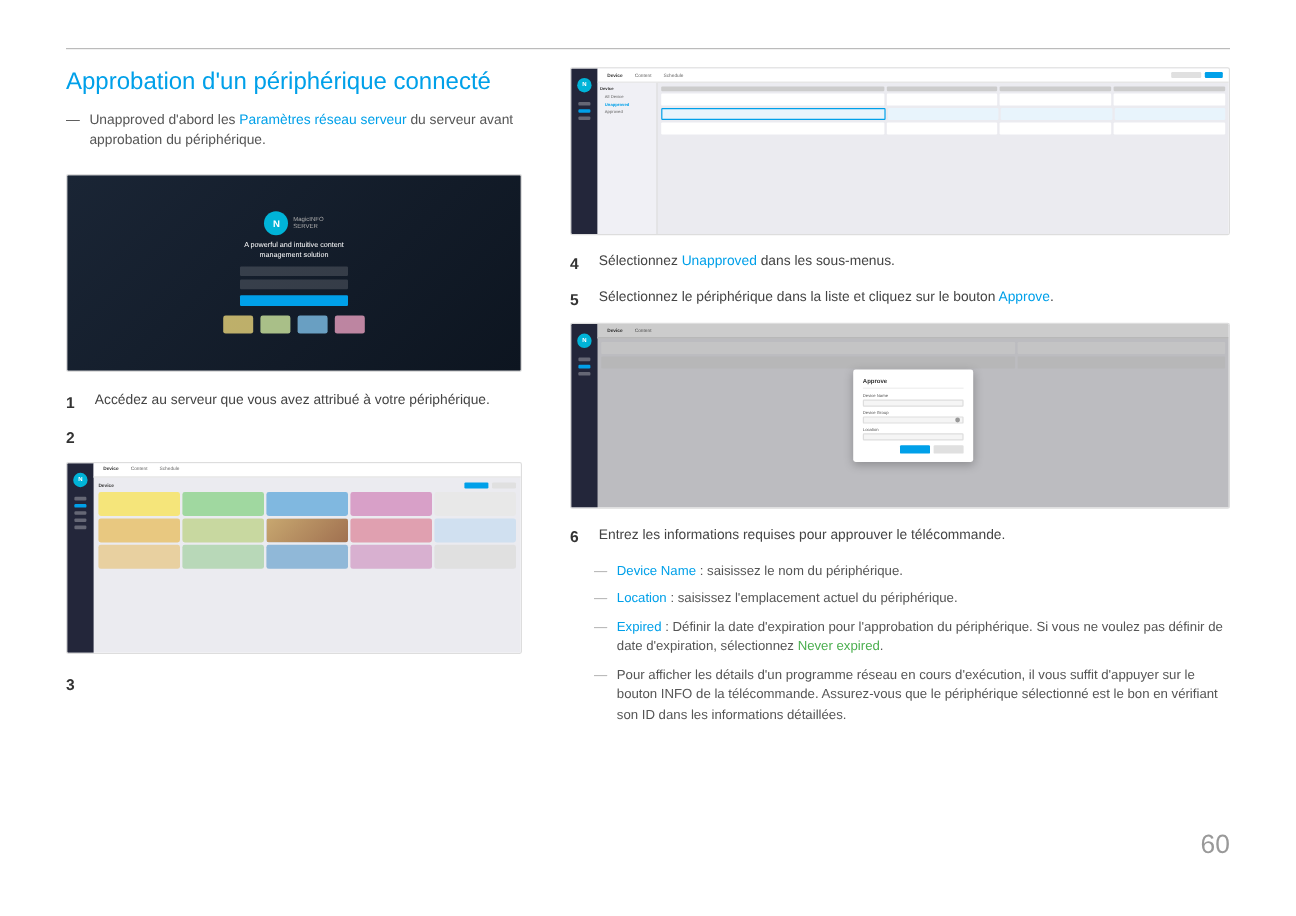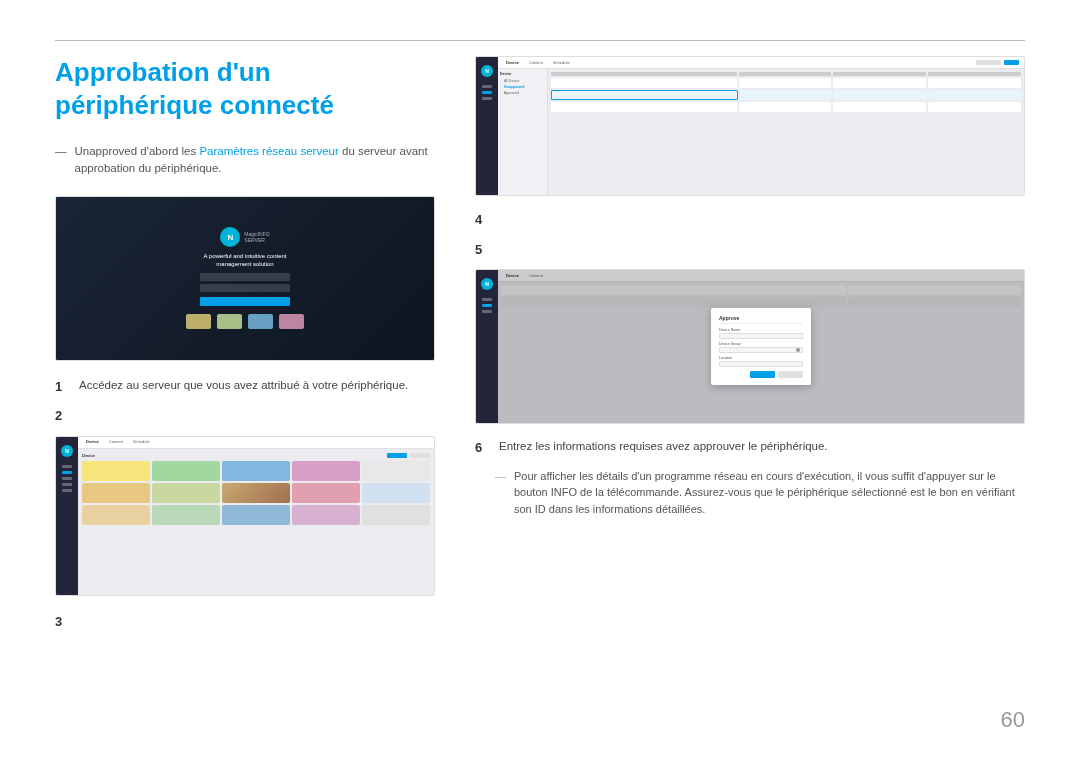--- a/index.html
+++ b/index.html
@@ -34,24 +34,24 @@
       max-width: 380px;
     }
 
     .right-col {
       flex: 1;
       min-width: 0;
     }
 
     .page-title {
       color: #00a0e9;
-      font-size: 26px;
-      font-weight: 700;
+      font-size: 20px;
+      font-weight: 400;
       line-height: 1.25;
-      margin-bottom: 22px;
+      margin-bottom: 11px;
     }
 
     .intro-note {
       display: flex;
       align-items: flex-start;
       gap: 8px;
       margin-bottom: 18px;
       font-size: 11.5px;
       color: #555;
       line-height: 1.5;
@@ -176,21 +176,21 @@
       font-weight: 500;
     }
 
     .link-green {
       color: #4caf50;
       text-decoration: none;
     }
 
     .page-number {
       position: absolute;
-      bottom: 30px;
+      bottom: 46px;
       right: 55px;
       font-size: 22px;
       color: #999;
       font-weight: 300;
     }
 
     
     .ss-complex {
       width: 100%;
       height: 100%;
@@ -413,24 +413,30 @@
                   <div style="flex:1;height:10px;background:#fff;border-radius:1px;"></div>
                 </div>
               </div>
             </div>
           </div>
         </div>
       </div>
 
       <div class="right-step-item">
         <span class="step-num">4</span>
+        <span class="step-text">
+          Sélectionnez <a class="link-blue">Unapproved</a><span> dans les sous-menus.</span>
+        </span>
       </div>
 
       <div class="right-step-item">
         <span class="step-num">5</span>
+        <span class="step-text">
+          Sélectionnez le périphérique dans la liste et cliquez sur le bouton <a class="link-blue">Approve</a><span>.</span>
+        </span>
       </div>
 
       <div class="right-screenshot-box right-ss-2" style="position:relative;">
         <div class="ss-complex">
           <div class="ss-left-nav">
             <div style="width:12px;height:12px;background:#00b4d8;border-radius:50%;margin-bottom:5px;display:flex;align-items:center;justify-content:center;color:#fff;font-size:5px;font-weight:bold;">N</div>
             <div class="ss-nav-icon"></div>
             <div class="ss-nav-icon active"></div>
             <div class="ss-nav-icon"></div>
           </div>
@@ -472,28 +478,43 @@
                   <div style="width:25px;height:7px;background:#e0e0e0;border-radius:1px;"></div>
                 </div>
               </div>
             </div>
           </div>
         </div>
       </div>
 
       <div class="right-step-item">
         <span class="step-num">6</span>
-        <span class="step-text">Entrez les informations requises avez approuver le périphérique.</span>
+        <span class="step-text">Entrez les informations requises pour approuver le télécommande.</span>
       </div>
 
       <div class="detail-list">
 
-
-
-
+        <div class="detail-item">
+          <span>
+            <a class="link-teal">Device Name</a><span> : saisissez le nom du périphérique.</span>
+          </span>
+        </div>
+
+
+        <div class="detail-item">
+          <span>
+            <a class="link-teal">Location</a><span> : saisissez l'emplacement actuel du périphérique.</span>
+          </span>
+        </div>
+
+        <div class="detail-item">
+          <span>
+            <a class="link-teal">Expired</a><span> : Définir la date d'expiration pour l'approbation du périphérique. Si vous ne voulez pas définir de date d'expiration, sélectionnez </span><a class="link-green">Never expired</a><span>.</span>
+          </span>
+        </div>
 
         <div class="detail-item">
           <span>Pour afficher les détails d'un programme réseau en cours d'exécution, il vous suffit d'appuyer sur le bouton INFO de la télécommande. Assurez-vous que le périphérique sélectionné est le bon en vérifiant son ID dans les informations détaillées.</span>
         </div>
 
       </div>
 
     </div>
 
   </div>

